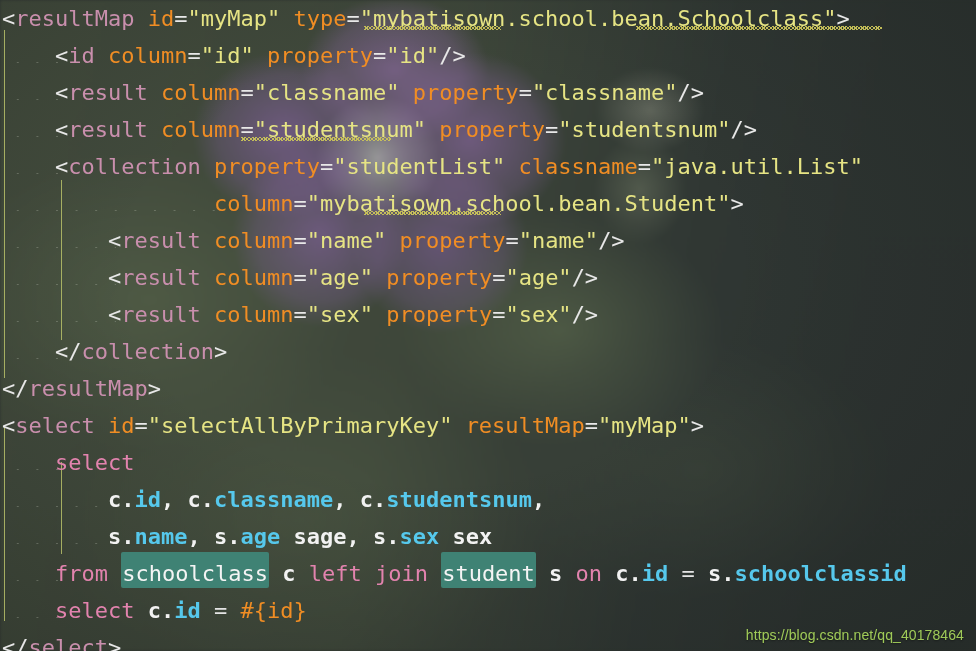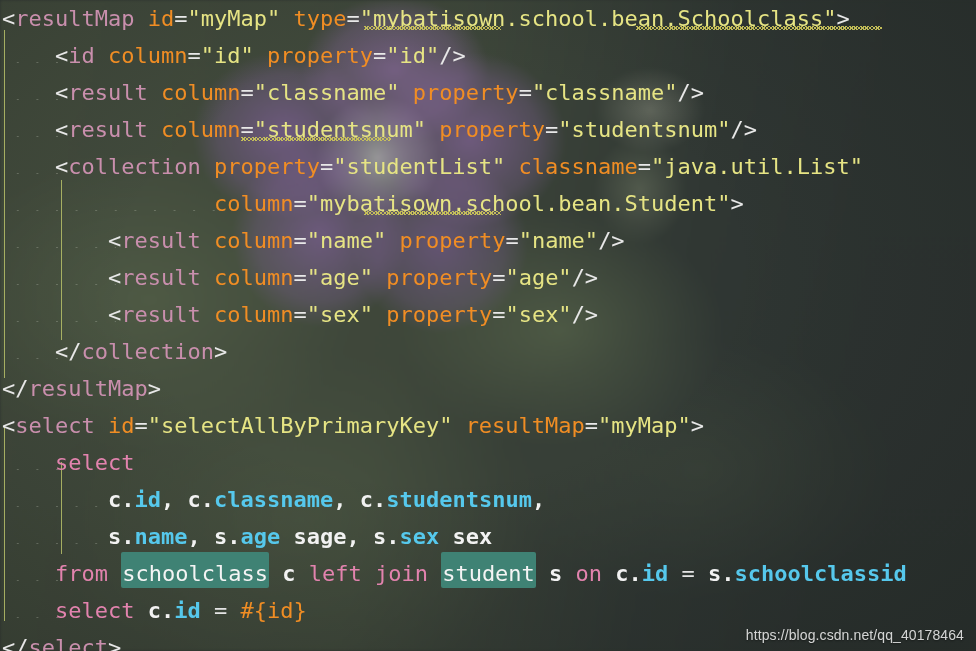--- a/index.html
+++ b/index.html
@@ -127,21 +127,21 @@
       repeating-linear-gradient(45deg,
         #c9c35a 0px, #c9c35a 1.1px,
         rgba(0,0,0,0) 1.1px, rgba(0,0,0,0) 2.6px);
   }
 
   
   #watermark {
     position: absolute;
     right: 12px;
     bottom: 8px;
-    color: #ffffff;
+    color: #bef264;
     opacity: 0.80;
     font-family: "Liberation Sans", sans-serif;
     font-size: 14px;
     letter-spacing: 0.1px;
     text-shadow: 0 1px 2px rgba(0,0,0,0.55);
   }
 </style>
 </head>
 <body>
 

